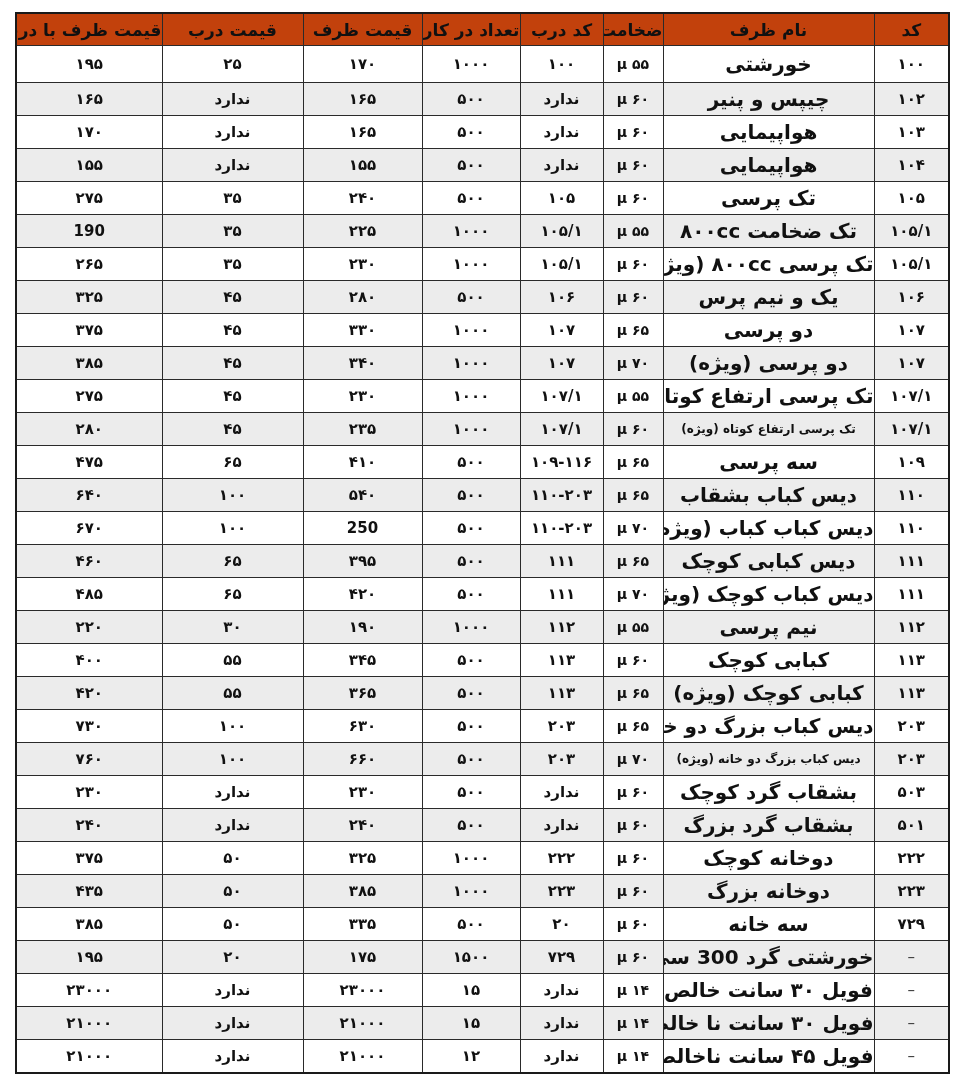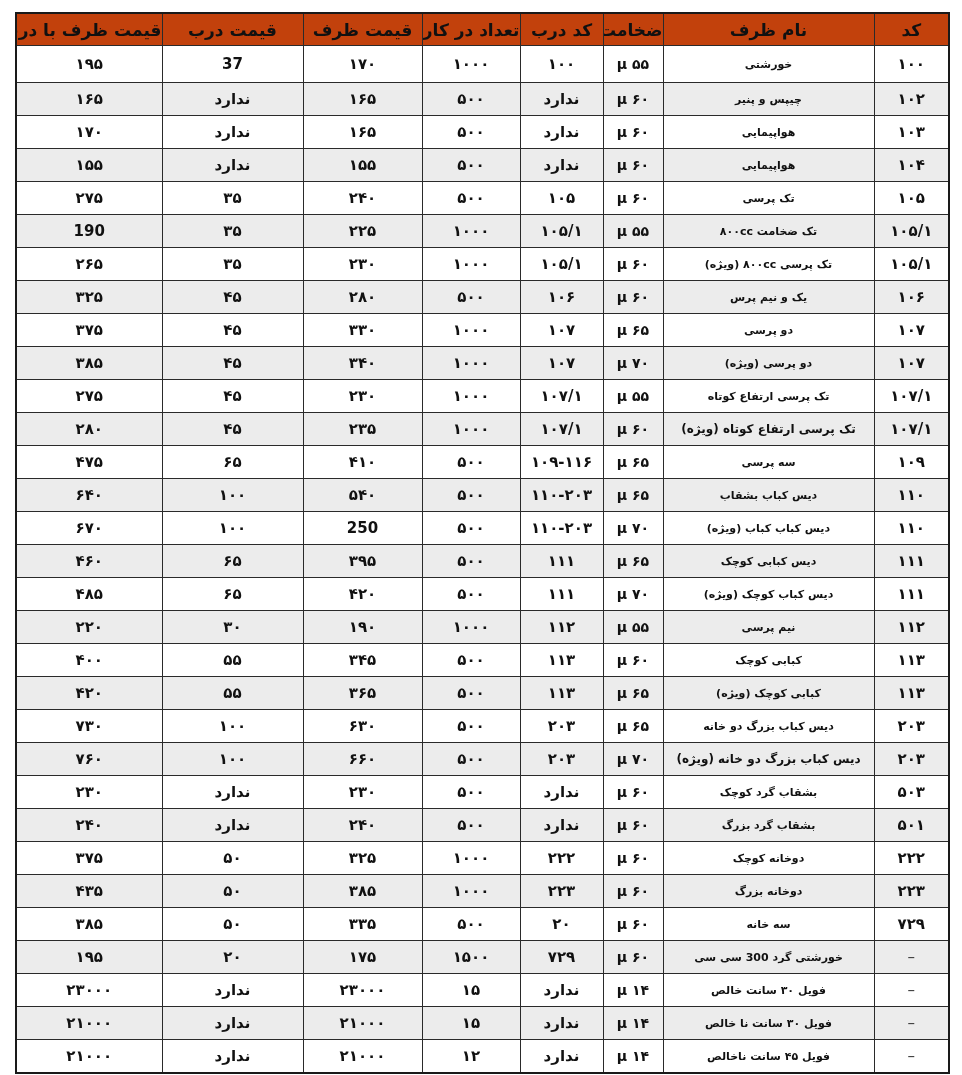--- a/index.html
+++ b/index.html
@@ -4,21 +4,21 @@
 <style>
   html, body { margin: 0; padding: 0; background: #ffffff; }
   body { width: 962px; height: 1075px; overflow: hidden; position: relative; font-family: "DejaVu Sans", sans-serif; }
   .wrap { position: absolute; left: 15px; top: 12px; width: 933px; }
   table { border-collapse: collapse; width: 933px; table-layout: fixed; direction: rtl; border: 2px solid #1a1a1a; }
   th, td { border: 1.5px solid #2a2a2a; text-align: center; padding: 0; color: #111; overflow: hidden; white-space: nowrap; }
   th { background: #c2410c; height: 31px; font-size: 17px; font-weight: bold; }
   td { height: 32px; font-size: 15px; font-weight: bold; }
   tr.first td { height: 36px; }
   tr.alt td { background: #ececec; }
-  td.name { font-size: 11px; }
+  td.name { font-size: 20px; }
   td.name.small { font-size: 12px; text-align: center; }
   td.thick { direction: ltr; font-size: 14px; margin-left: 16px; }
   td.code { font-size: 15px; }
   td.dash { font-weight: normal; color: #444; }
   col.c-code { width: 75px; }
   col.c-name { width: 211px; }
   col.c-thick { width: 60px; }
   col.c-lid { width: 83px; }
   col.c-qty { width: 98px; }
   col.c-price { width: 119px; }
@@ -53,21 +53,21 @@
       </tr>
     </thead>
     <tbody id="tbody">
         <tr class="first">
           <td class="code">۱۰۰</td>
           <td class="name">خورشتی</td>
           <td class="thick">μ ۵۵</td>
           <td>۱۰۰</td>
           <td>۱۰۰۰</td>
           <td>۱۷۰</td>
-          <td>37</td>
+          <td>۲۵</td>
           <td>۱۹۵</td>
         </tr>
         <tr class="alt">
           <td class="code">۱۰۲</td>
           <td class="name">چیپس و پنیر</td>
           <td class="thick">μ ۶۰</td>
           <td>ندارد</td>
           <td>۵۰۰</td>
           <td>۱۶۵</td>
           <td>ندارد</td>

